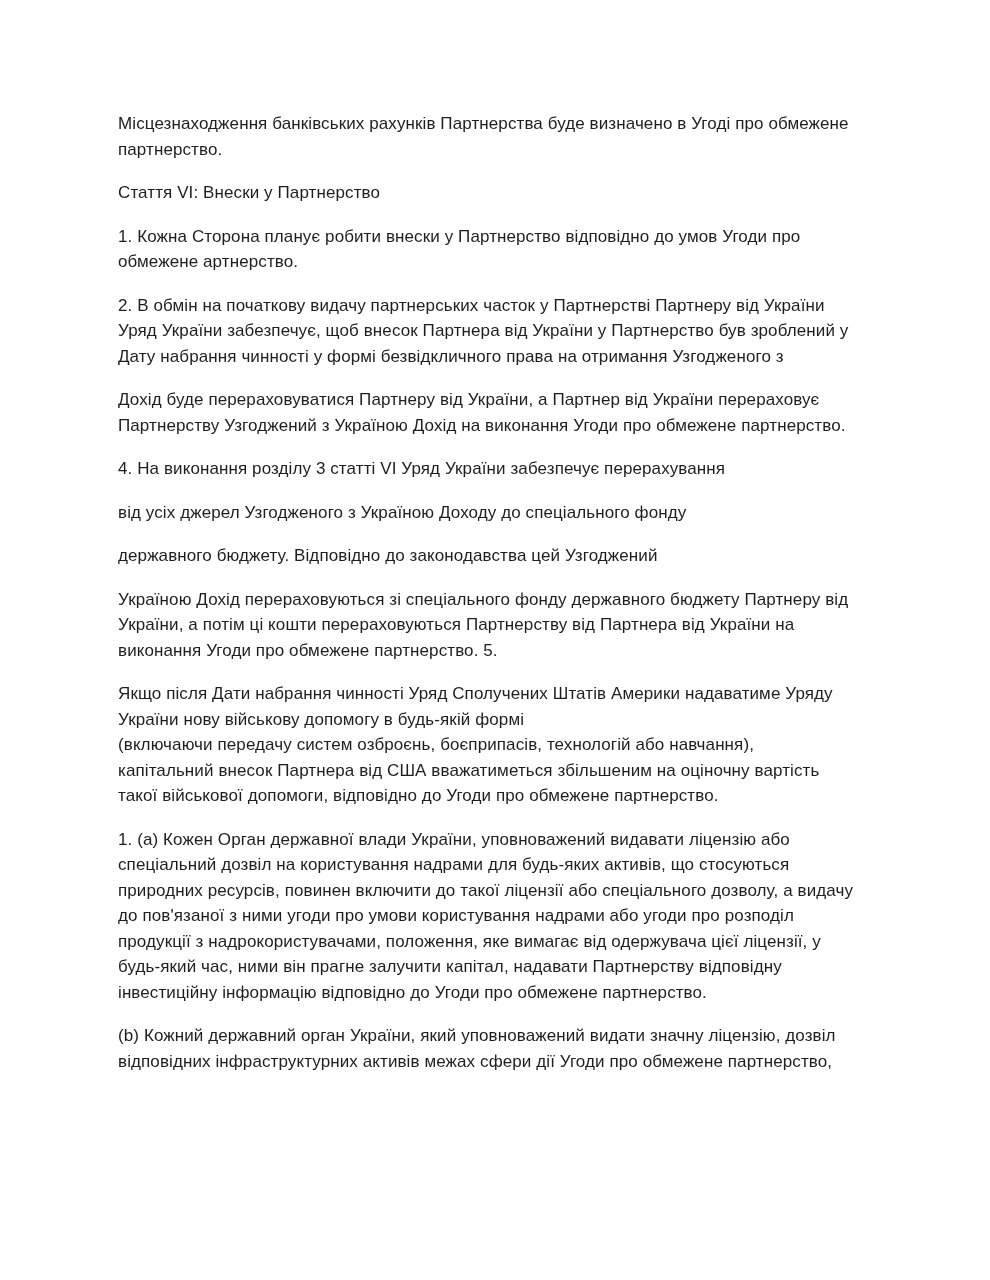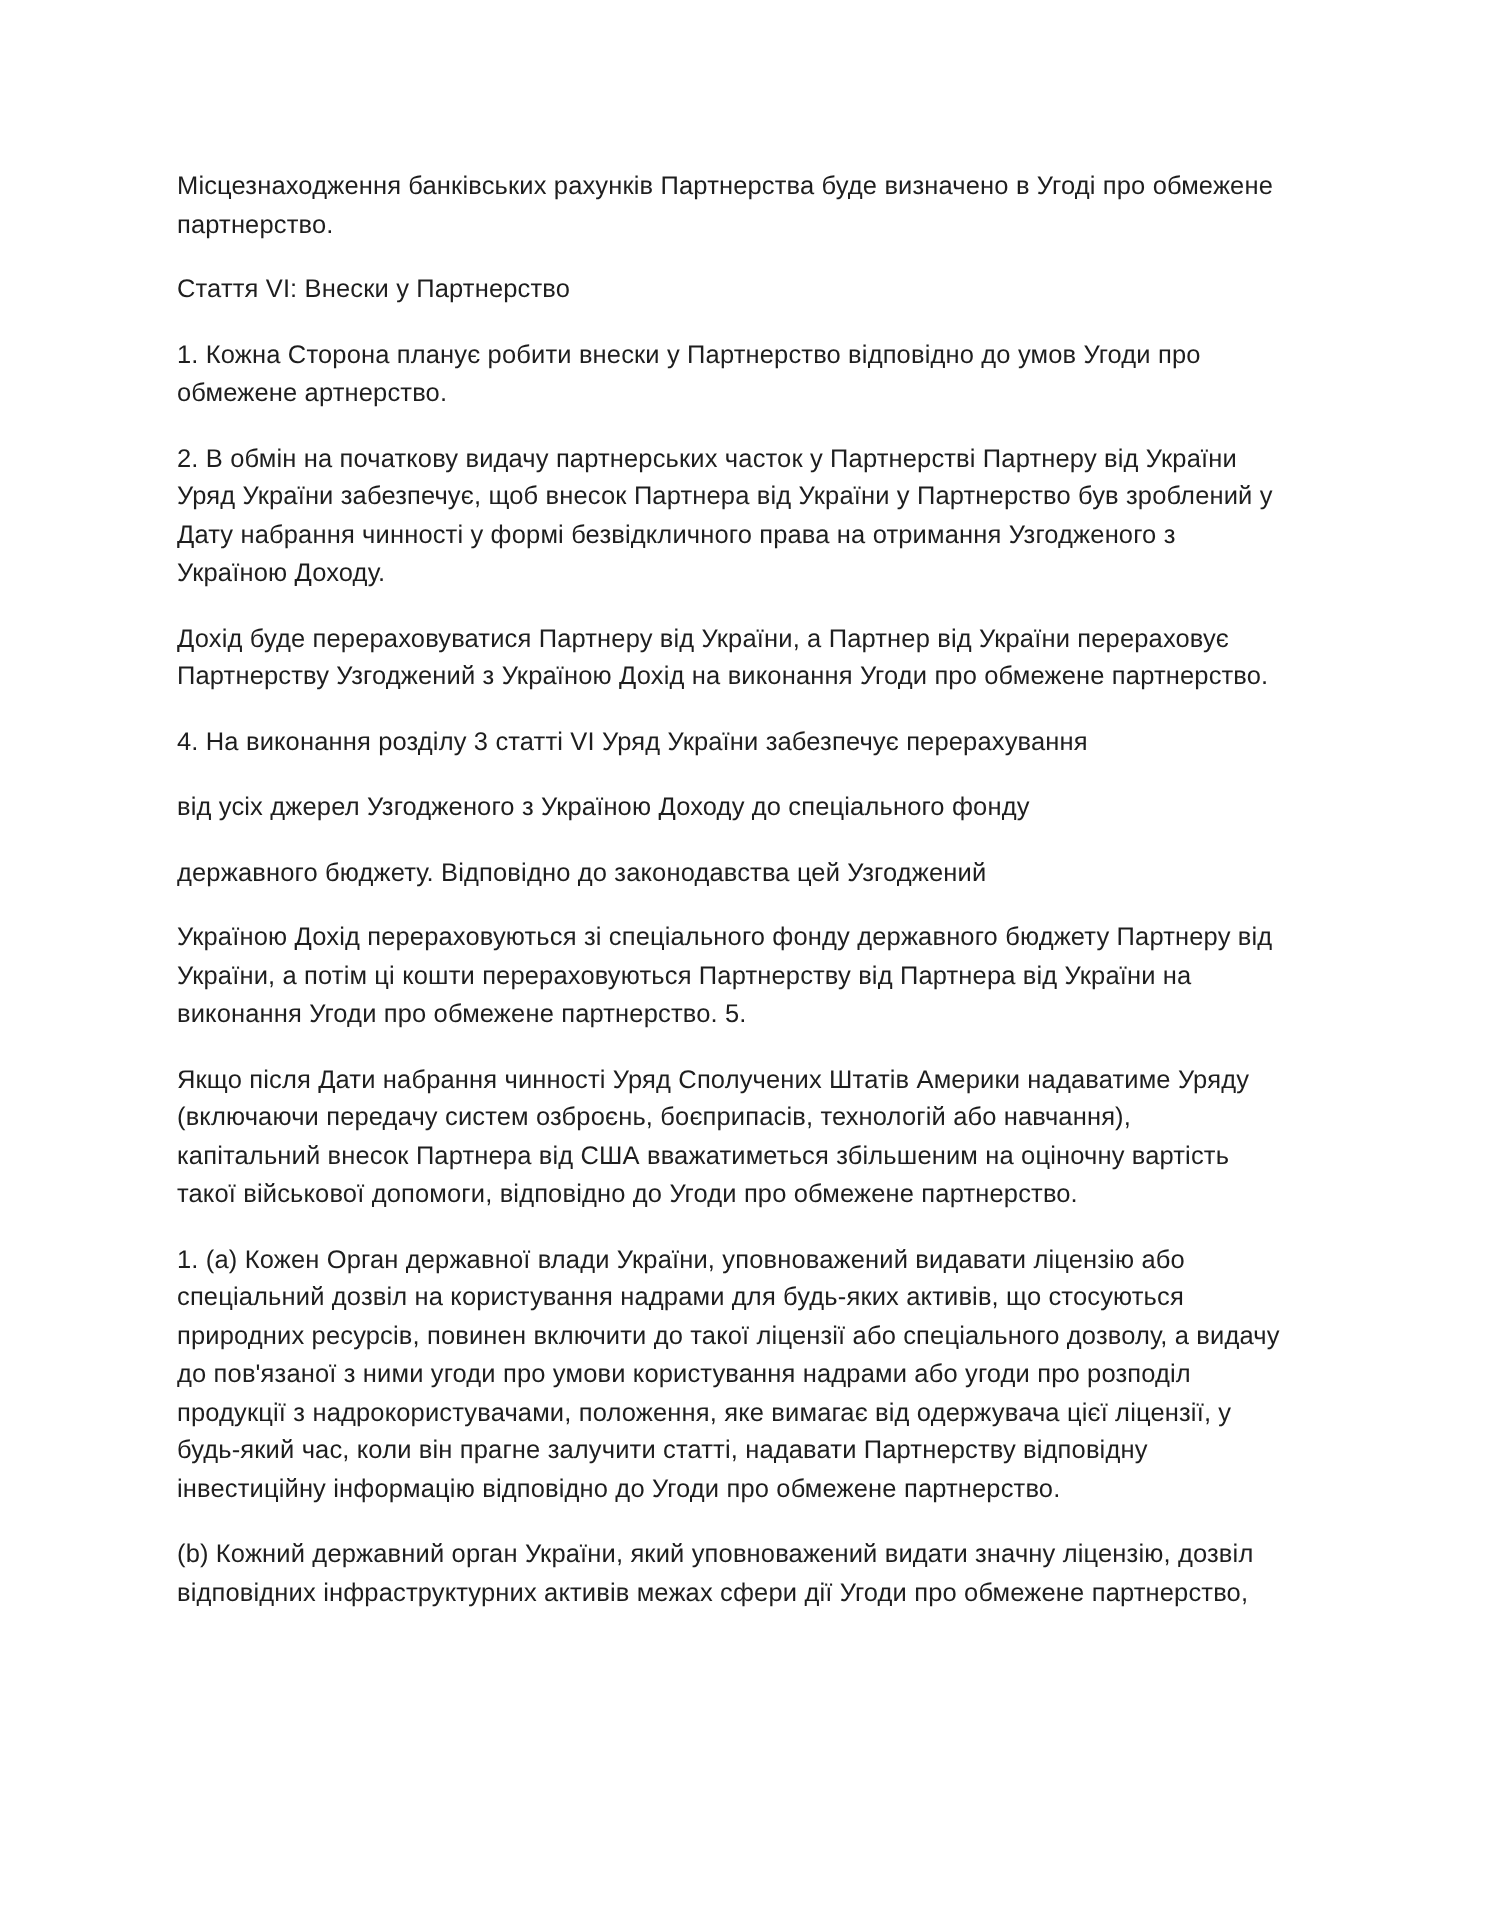--- a/index.html
+++ b/index.html
@@ -49,21 +49,20 @@
         <div class="line">Стаття VI: Внески у Партнерство</div>
       </div>
       <div class="paragraph">
         <div class="line">1. Кожна Сторона планує робити внески у Партнерство відповідно до умов Угоди про</div>
         <div class="line">обмежене артнерство.</div>
       </div>
       <div class="paragraph">
         <div class="line">2. В обмін на початкову видачу партнерських часток у Партнерстві Партнеру від України</div>
         <div class="line">Уряд України забезпечує, щоб внесок Партнера від України у Партнерство був зроблений у</div>
         <div class="line">Дату набрання чинності у формі безвідкличного права на отримання Узгодженого з</div>
-        <div class="line">Україною Доходу.</div>
       </div>
       <div class="paragraph">
         <div class="line">Дохід буде перераховуватися Партнеру від України, а Партнер від України перераховує</div>
         <div class="line">Партнерству Узгоджений з Україною Дохід на виконання Угоди про обмежене партнерство.</div>
       </div>
       <div class="paragraph">
         <div class="line">4. На виконання розділу 3 статті VI Уряд України забезпечує перерахування</div>
       </div>
       <div class="paragraph">
         <div class="line">від усіх джерел Узгодженого з Україною Доходу до спеціального фонду</div>
@@ -71,31 +70,32 @@
       <div class="paragraph">
         <div class="line">державного бюджету. Відповідно до законодавства цей Узгоджений</div>
       </div>
       <div class="paragraph">
         <div class="line">Україною Дохід перераховуються зі спеціального фонду державного бюджету Партнеру від</div>
         <div class="line">України, а потім ці кошти перераховуються Партнерству від Партнера від України на</div>
         <div class="line">виконання Угоди про обмежене партнерство. 5.</div>
       </div>
       <div class="paragraph">
         <div class="line">Якщо після Дати набрання чинності Уряд Сполучених Штатів Америки надаватиме Уряду</div>
+        <div class="line">України нову військову допомогу в будь-якій формі</div>
         <div class="line">(включаючи передачу систем озброєнь, боєприпасів, технологій або навчання),</div>
         <div class="line">капітальний внесок Партнера від США вважатиметься збільшеним на оціночну вартість</div>
         <div class="line">такої військової допомоги, відповідно до Угоди про обмежене партнерство.</div>
       </div>
       <div class="paragraph">
         <div class="line">1. (а) Кожен Орган державної влади України, уповноважений видавати ліцензію або</div>
         <div class="line">спеціальний дозвіл на користування надрами для будь-яких активів, що стосуються</div>
         <div class="line">природних ресурсів, повинен включити до такої ліцензії або спеціального дозволу, а видачу</div>
         <div class="line">до пов'язаної з ними угоди про умови користування надрами або угоди про розподіл</div>
         <div class="line">продукції з надрокористувачами, положення, яке вимагає від одержувача цієї ліцензії, у</div>
-        <div class="line">будь-який час, коли він прагне залучити статті, надавати Партнерству відповідну</div>
+        <div class="line">будь-який час, ними він прагне залучити капітал, надавати Партнерству відповідну</div>
         <div class="line">інвестиційну інформацію відповідно до Угоди про обмежене партнерство.</div>
       </div>
       <div class="paragraph">
         <div class="line">(b) Кожний державний орган України, який уповноважений видати значну ліцензію, дозвіл</div>
         <div class="line">відповідних інфраструктурних активів межах сфери дії Угоди про обмежене партнерство,</div>
       </div>
     </div>
 </div>
 
 </body></html>

